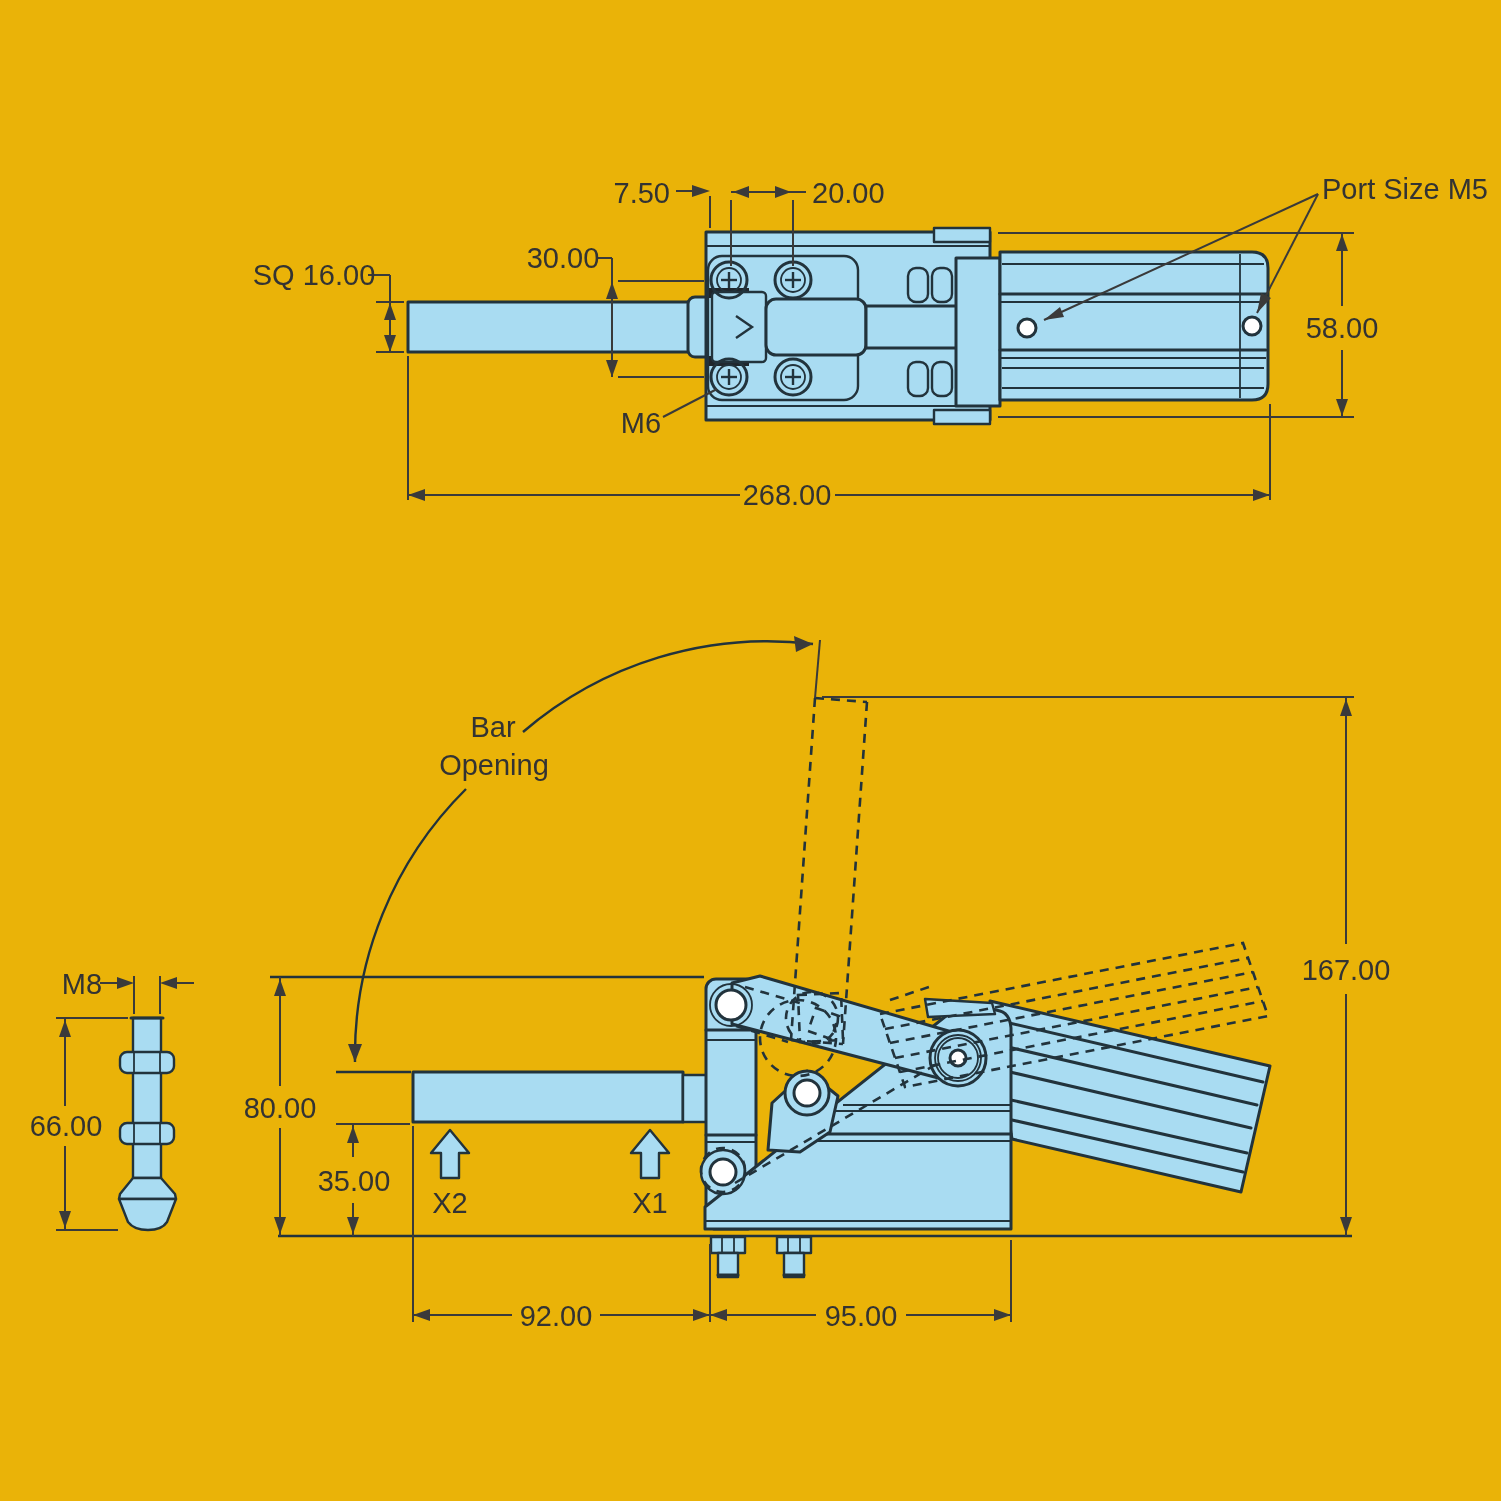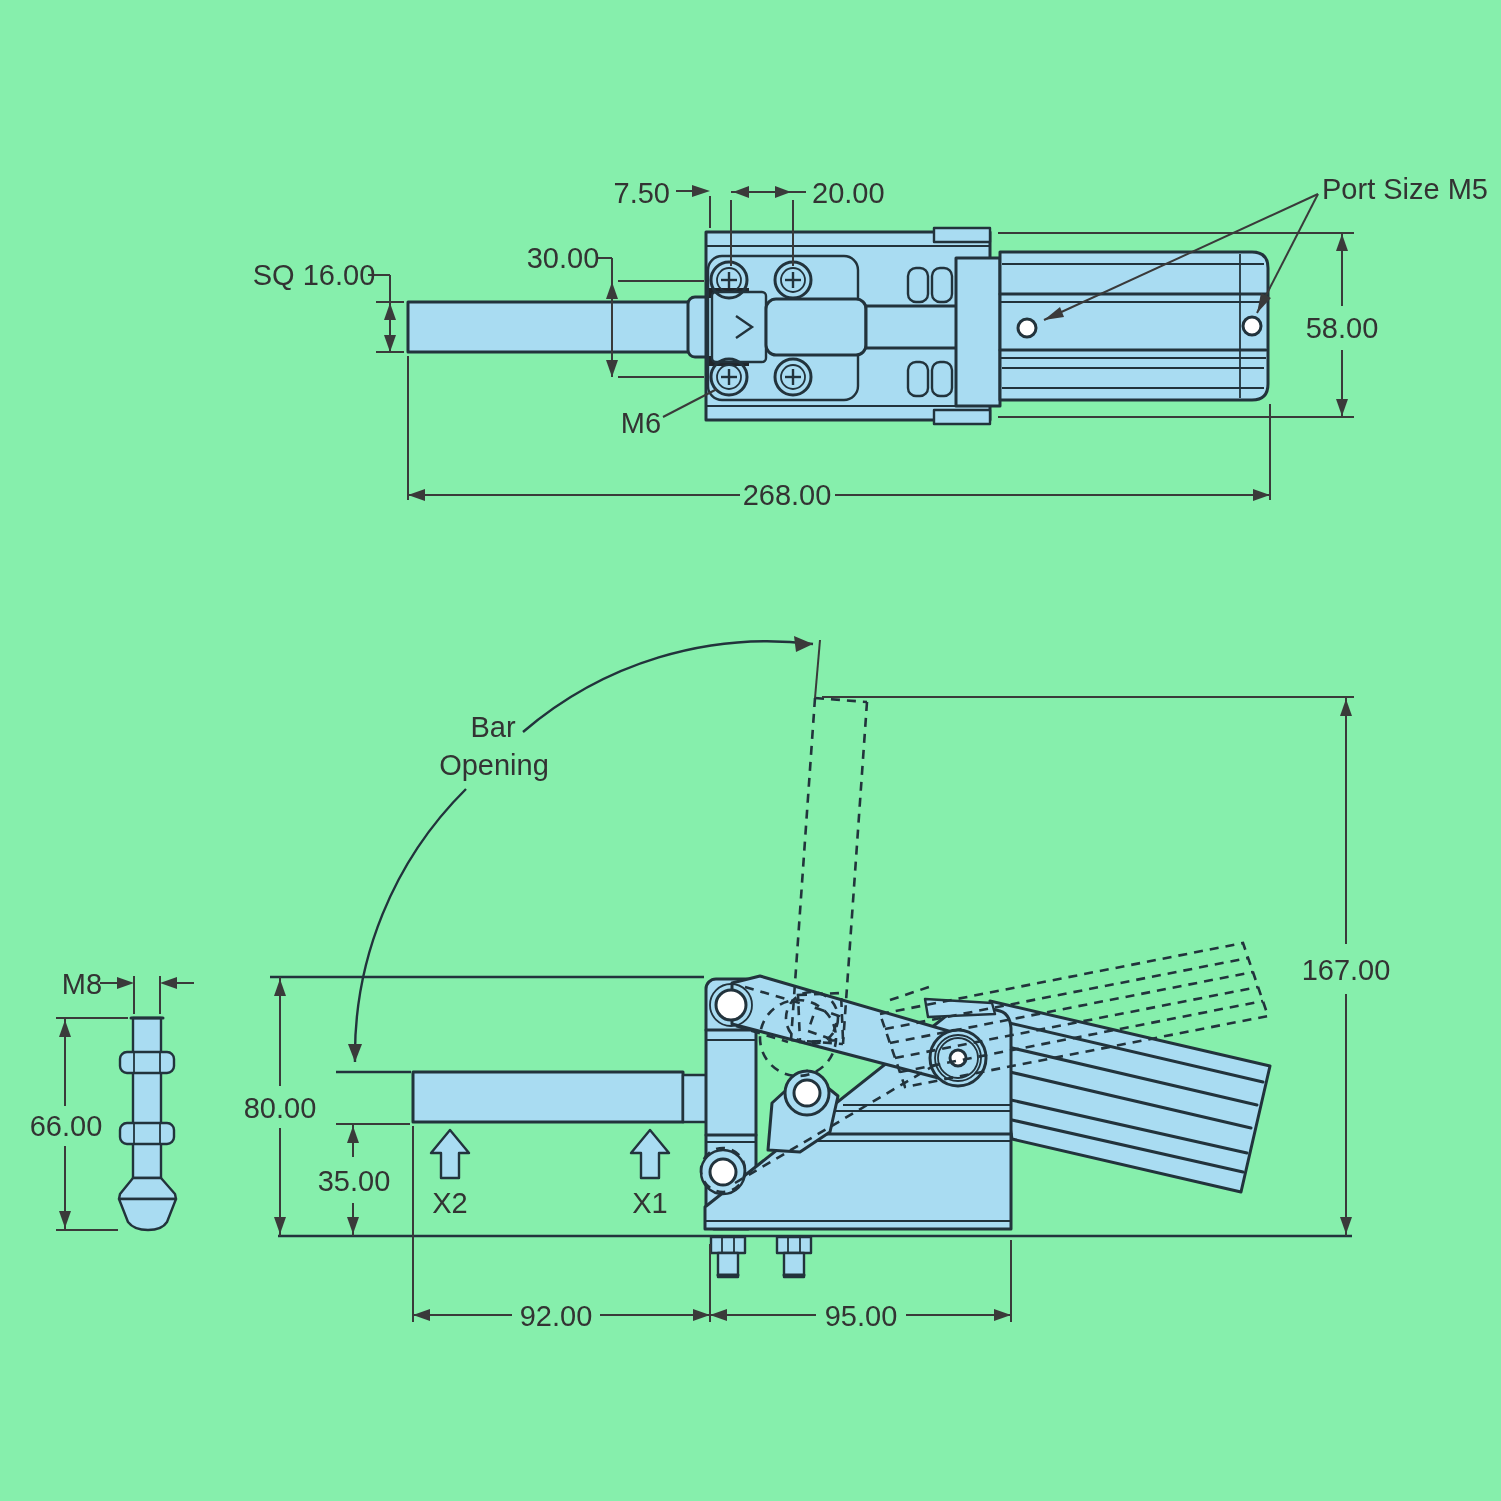--- a/index.html
+++ b/index.html
@@ -1,16 +1,16 @@
 <!DOCTYPE html>
 <html><head>
 <meta charset="utf-8">
 <style>
   html,body{margin:0;padding:0;background:#fff;}
-  #stage{width:1501px;height:1501px;background:#86efac;position:relative;
+  #stage{width:1501px;height:1501px;background:#eab308;position:relative;
          font-family:"Liberation Sans",sans-serif;}
   svg{display:block;}
   .fill{fill:#A9DCF2;stroke:#22333C;stroke-width:3;stroke-linejoin:round;}
   .fillthin{fill:#A9DCF2;stroke:#22333C;stroke-width:2.4;stroke-linejoin:round;}
   .ln{stroke:#22333C;stroke-width:3;fill:none;stroke-linecap:round;}
   .th{stroke:#22333C;stroke-width:1.8;fill:none;}
   .obj{stroke:#22333C;stroke-width:2.4;fill:none;}
   .dim{stroke:#3a3a3a;stroke-width:2;fill:none;}
   .dash{stroke:#22333C;stroke-width:2.6;fill:none;stroke-dasharray:9 7;}
   .arr{fill:#3a3a3a;stroke:none;}

